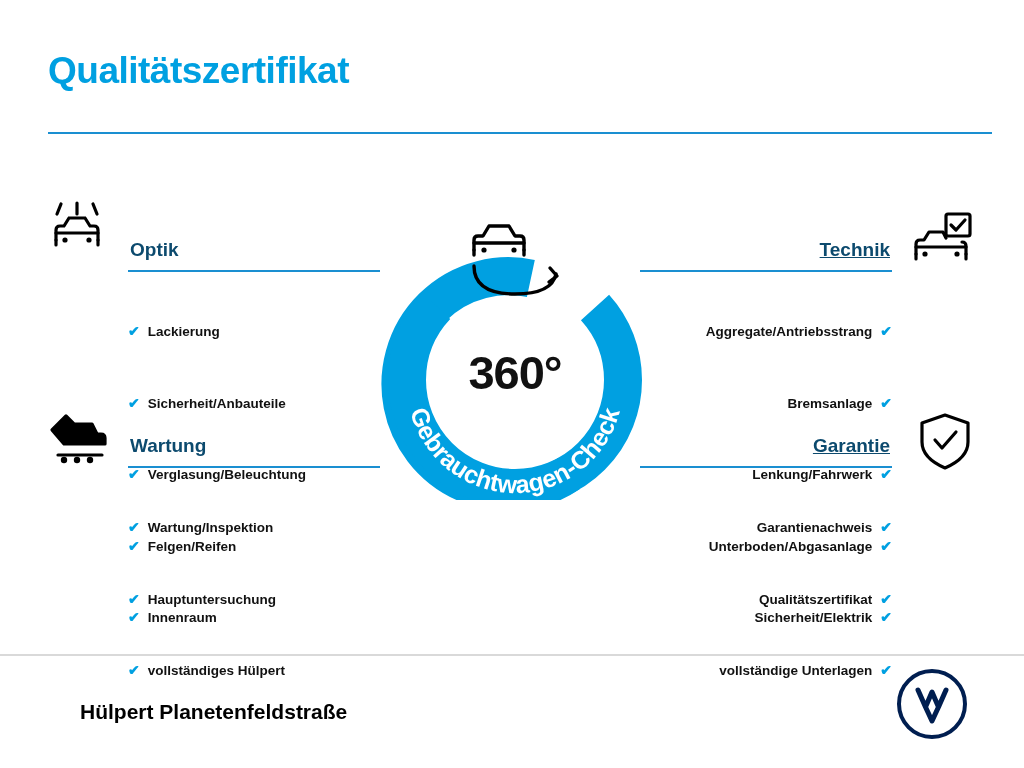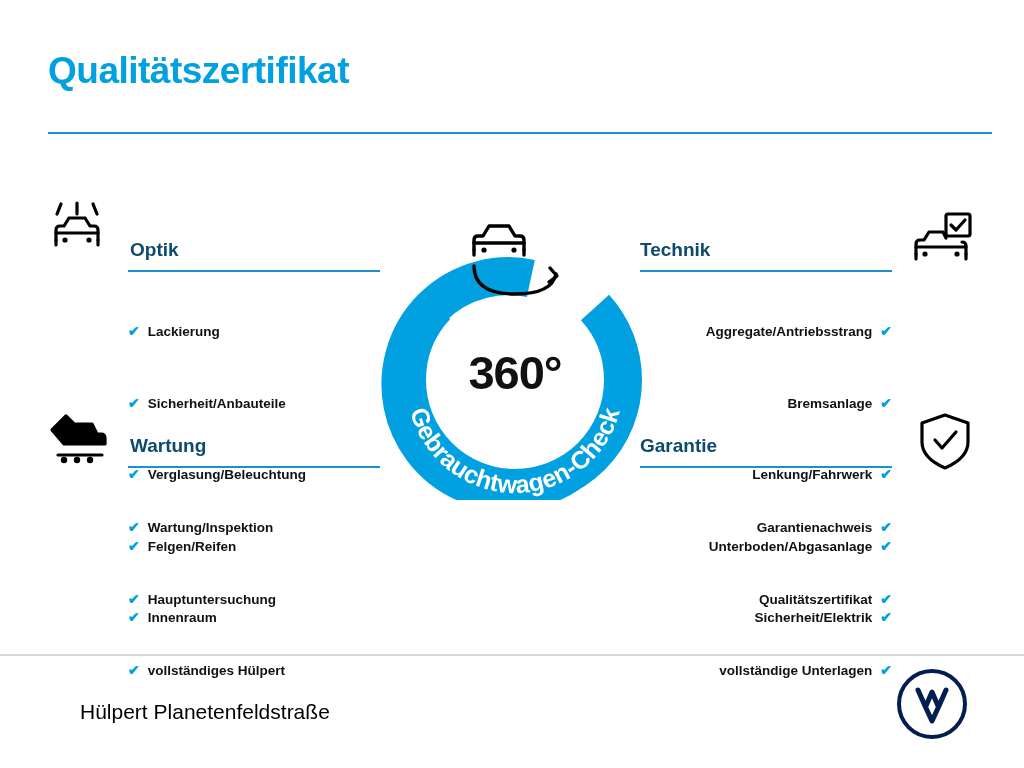--- a/index.html
+++ b/index.html
@@ -71,21 +71,21 @@
     font-size: 14px;
     font-weight: bold;
   }
 
   
   .left .block-head .heading { text-align: left; padding-left: 2px; }
   .left .item { text-align: left; }
   .left .item .check { margin-right: 8px; }
 
   
-  .right .block-head .heading { text-align: left; padding-right: 2px; }
+  .right .block-head .heading { text-align: right; padding-right: 2px; text-decoration: underline; }
   .right .item { text-align: right; }
   .right .item .check { margin-left: 8px; }
 
   #block-optik   { left: 128px; top: 238px; width: 252px; }
   #block-wartung { left: 128px; top: 434px; width: 252px; }
   #block-technik { left: 640px; top: 238px; width: 252px; }
   #block-garantie{ left: 640px; top: 434px; width: 252px; }
 
   
   .corner-icon { position: absolute; }
@@ -123,21 +123,21 @@
     top: 654px;
     width: 1024px;
     height: 2px;
     background: #d9d9d9;
   }
   .dealer {
     position: absolute;
     left: 80px;
     top: 700px;
     font-size: 21px;
-    font-weight: normal;
+    font-weight: bold;
     color: #000;
   }
   .vw-logo {
     position: absolute;
     left: 896px;
     top: 668px;
   }
 </style>
 </head>
 <body>

